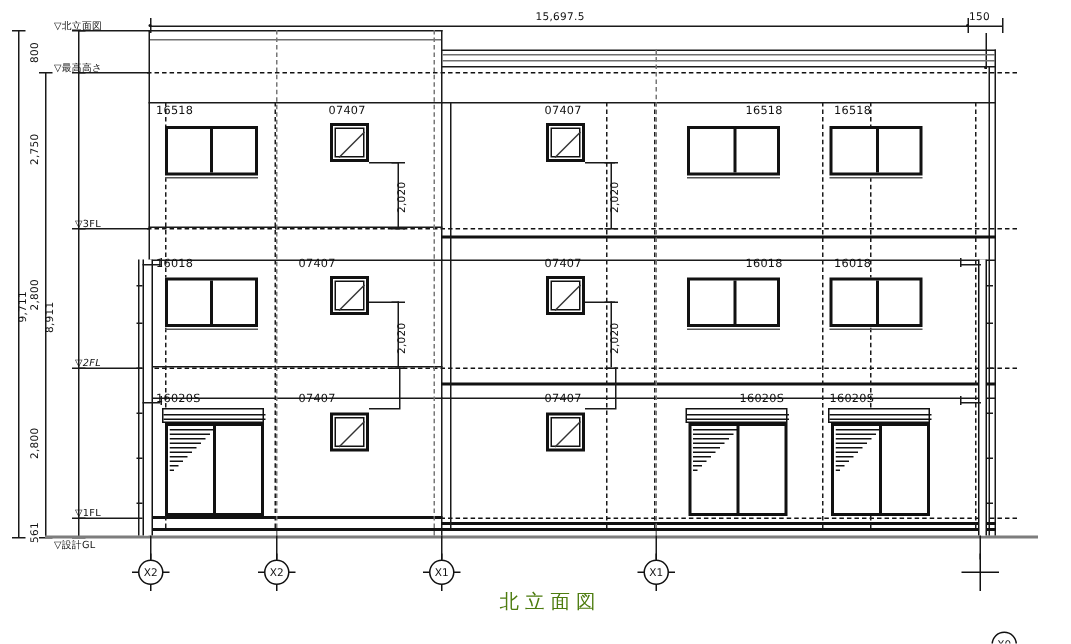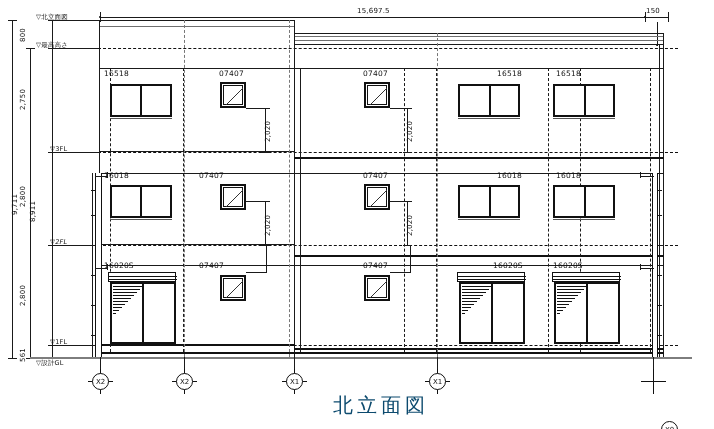--- a/index.html
+++ b/index.html
@@ -20,21 +20,21 @@
   .hcenter{position:absolute;height:0;
     border-top:1px dashed #111;}
   .vcenter{position:absolute;width:0;border-left:1px dashed #777;}
   
   .txt{position:absolute;color:#111;white-space:nowrap;
        font-size:7px;line-height:8px;letter-spacing:0.2px;}
   .txt-dim{font-size:7px;}
   .txt-lvl{font-size:6.5px;}
   .txt-win{font-size:7.5px;}
   .rot{transform-origin:0 0;transform:rotate(-90deg);}
-  .title{position:absolute;font-size:20px;color:#0c4a6e;letter-spacing:4px;}
+  .title{position:absolute;font-size:13px;color:#4d7c0f;letter-spacing:4px;}
   .dot{position:absolute;width:2px;height:2px;background:#111;border-radius:50%;}
   
   .bub{position:absolute;width:17px;height:17px;border:1px solid #111;
        border-radius:50%;box-sizing:border-box;background:#fff;
        font-size:7px;color:#111;display:flex;align-items:center;
        justify-content:center;}
   .bubcross-h{position:absolute;height:1px;background:#111;width:25px;}
   .bubcross-v{position:absolute;width:1px;background:#111;height:25px;}
   
   .win{position:absolute;box-sizing:border-box;border:2px solid #111;background:#fff;}

